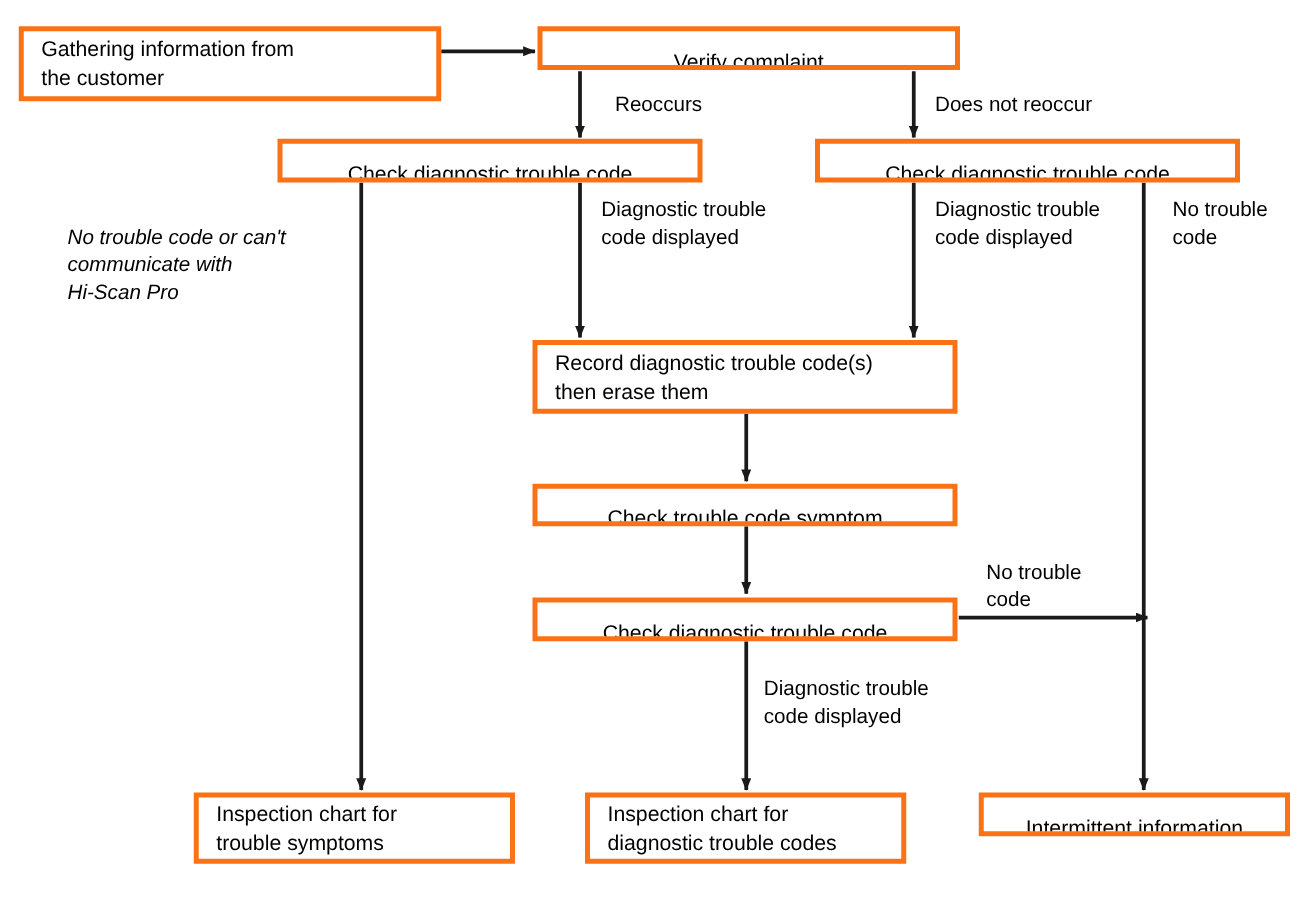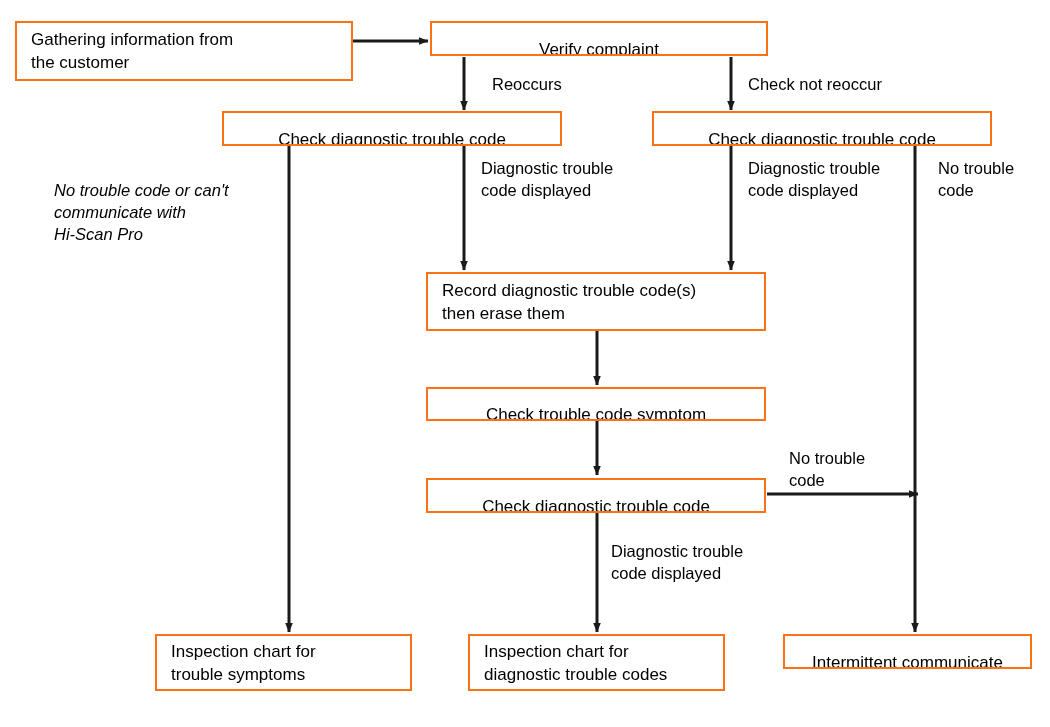--- a/index.html
+++ b/index.html
@@ -20,21 +20,21 @@
   svg.flow-canvas {
     position: absolute;
     left: 0;
     top: 0;
     width: 1050px;
     height: 727px;
   }
   .node-box {
     position: absolute;
     box-sizing: border-box;
-    border: 2px solid #f97316;
+    border: 4px solid #f97316;
     background: #ffffff;
     display: flex;
     align-items: center;
     overflow: hidden;
   }
   .node-box.center-text {
     justify-content: center;
   }
   .node-label {
     font-size: 17px;
@@ -125,26 +125,26 @@
     <span class="node-label">Inspection chart for
 trouble symptoms</span>
   </div>
 
   <div class="node-box" style="left:468px; top:634px; width:257px; height:57px;">
     <span class="node-label">Inspection chart for
 diagnostic trouble codes</span>
   </div>
 
   <div class="node-box center-text" style="left:783px; top:634px; width:249px; height:35px;">
-    <span class="node-label">Intermittent communicate</span>
+    <span class="node-label">Intermittent information</span>
   </div>
 
   <div class="edge-label" style="left:492px; top:73px;">Reoccurs</div>
 
-  <div class="edge-label" style="left:748px; top:73px;">Check not reoccur</div>
+  <div class="edge-label" style="left:748px; top:73px;">Does not reoccur</div>
 
   <div class="edge-label" style="left:54px; top:179px;font-style:italic;">No trouble code or can't
 communicate with
 Hi-Scan Pro</div>
 
   <div class="edge-label" style="left:481px; top:157px;">Diagnostic trouble
 code displayed</div>
 
   <div class="edge-label" style="left:748px; top:157px;">Diagnostic trouble
 code displayed</div>

